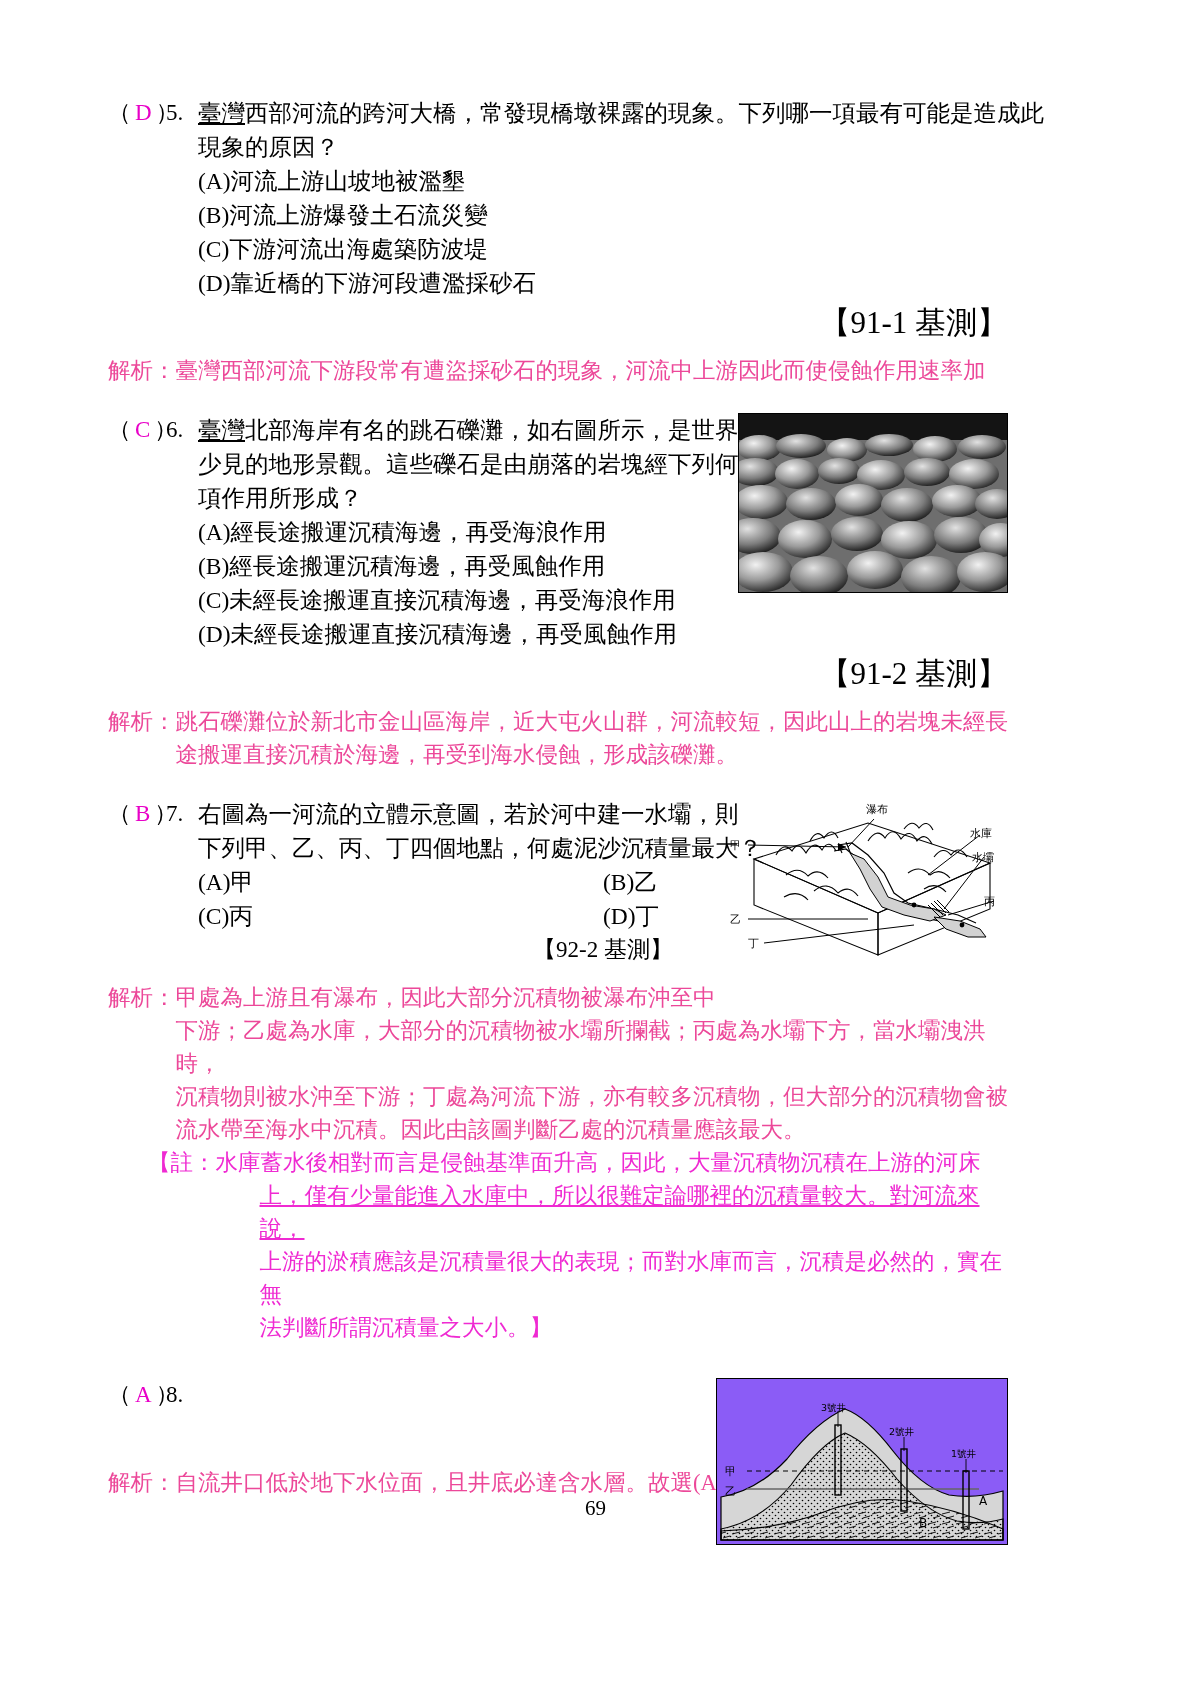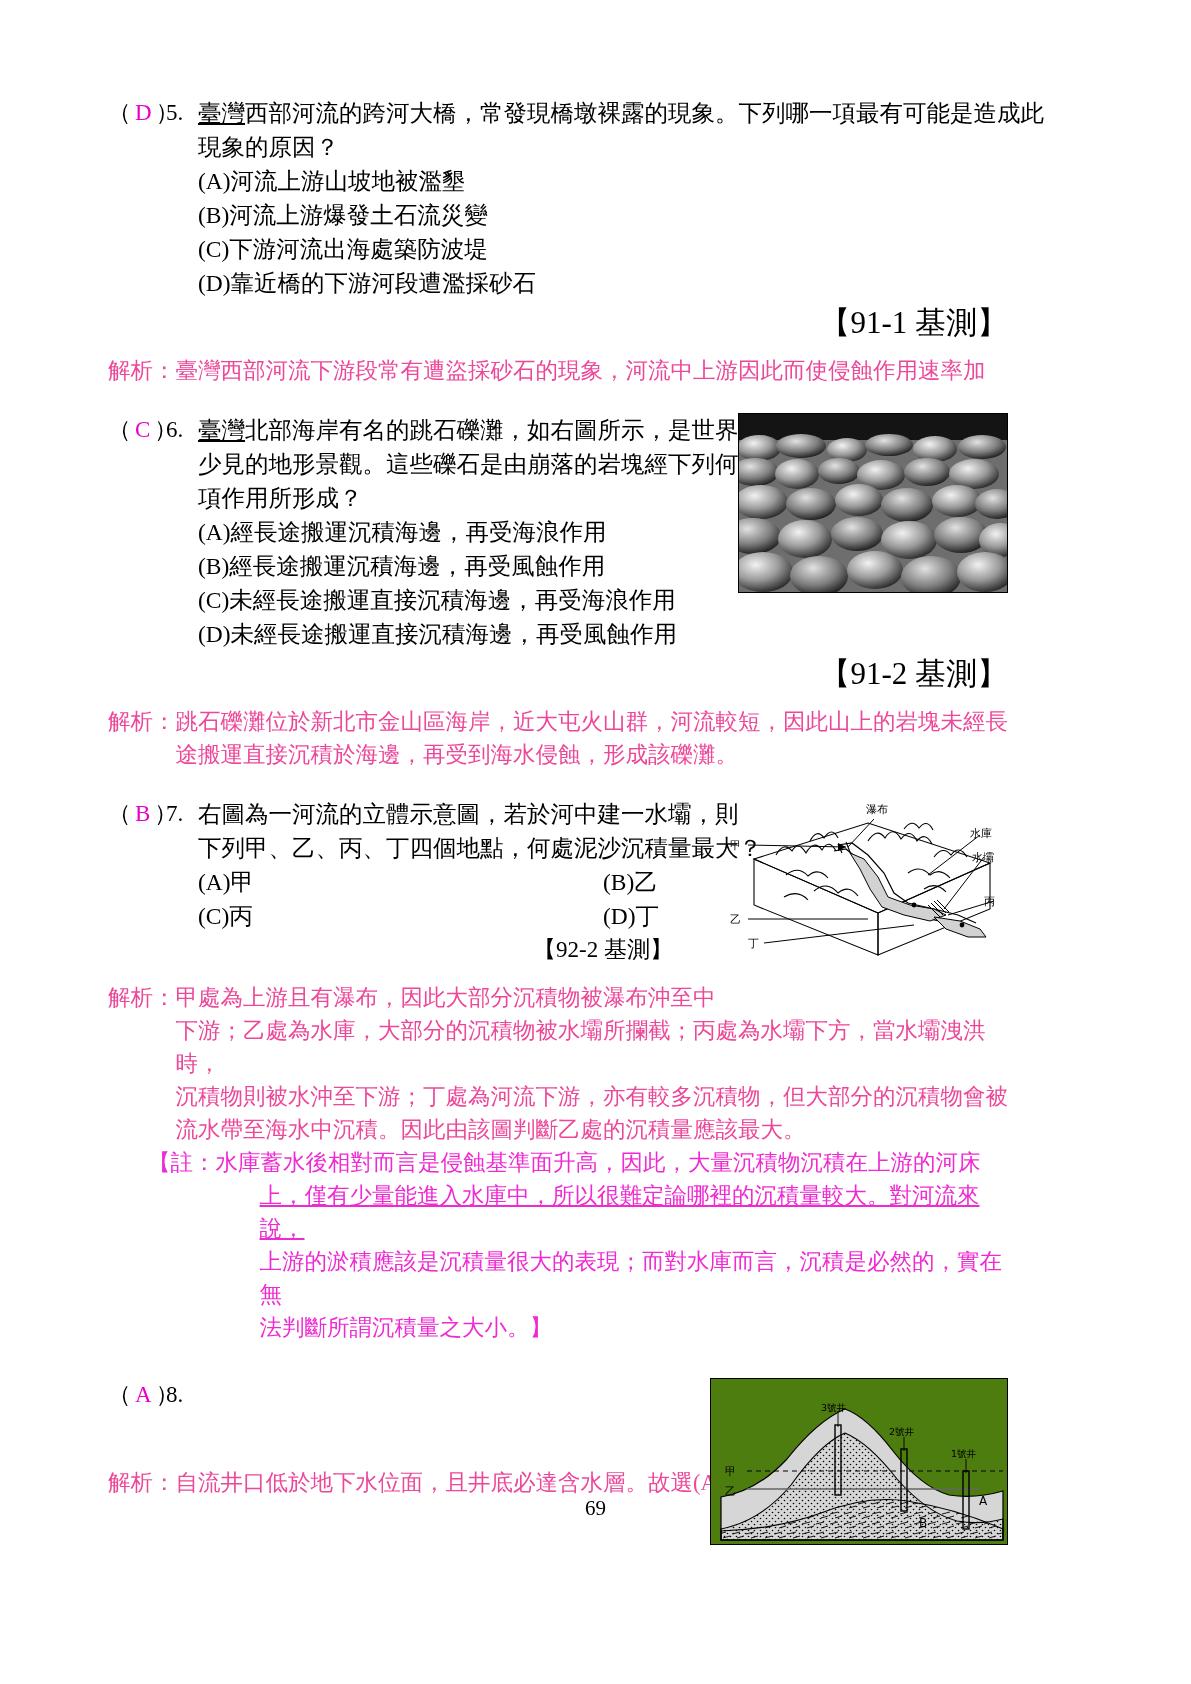--- a/index.html
+++ b/index.html
@@ -122,22 +122,21 @@
     width: 278px;
     height: 165px;
   }
   .fig-aquifer {
     position: absolute;
     right: 0;
     top: 0;
     width: 290px;
     height: 165px;
     border: 1px solid #000;
-    background: #4d7c0f;
-    padding-left: 6px;
+    background: #8b5cf6;
   }
 
   .page-number {
     position: absolute;
     left: 0;
     right: 0;
     top: 1496px;
     text-align: center;
     font-size: 21px;
   }

